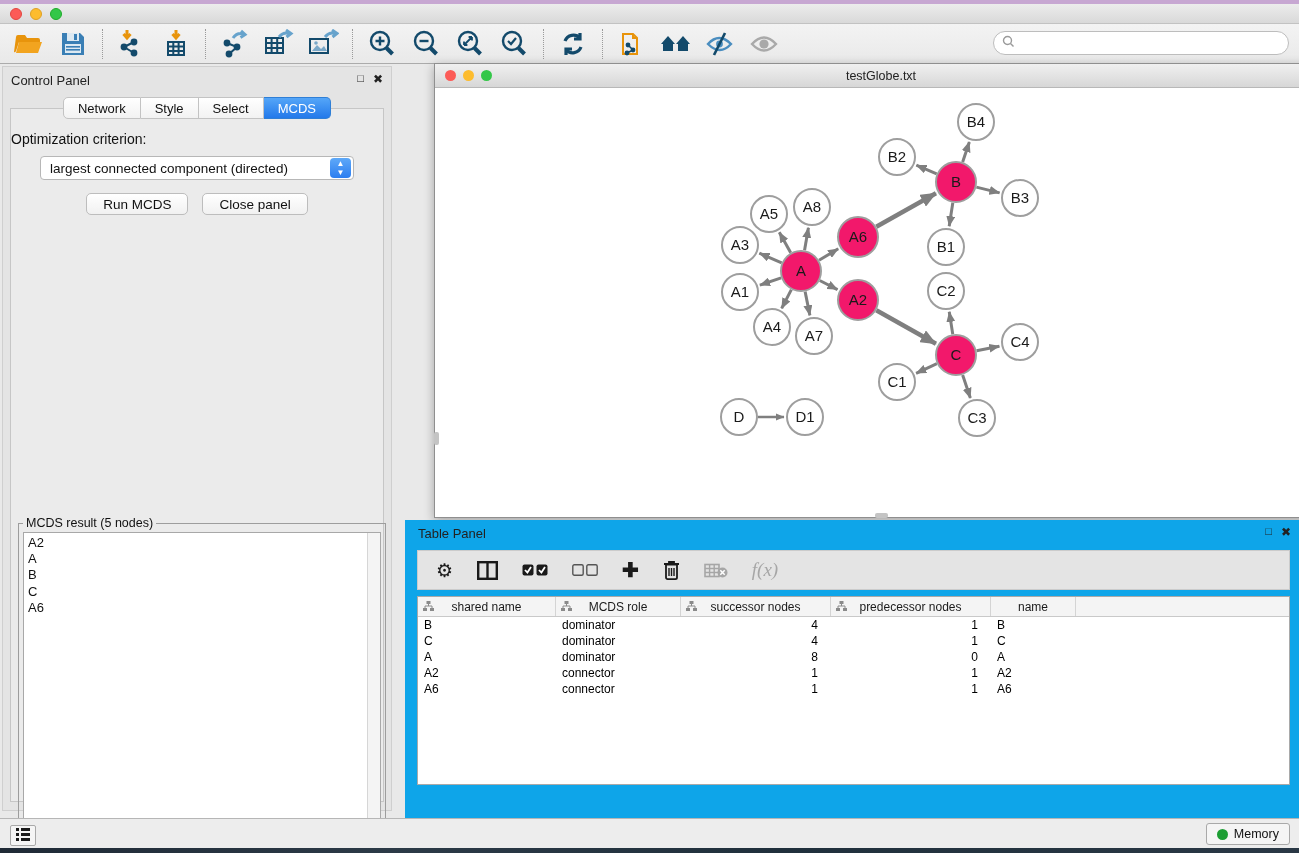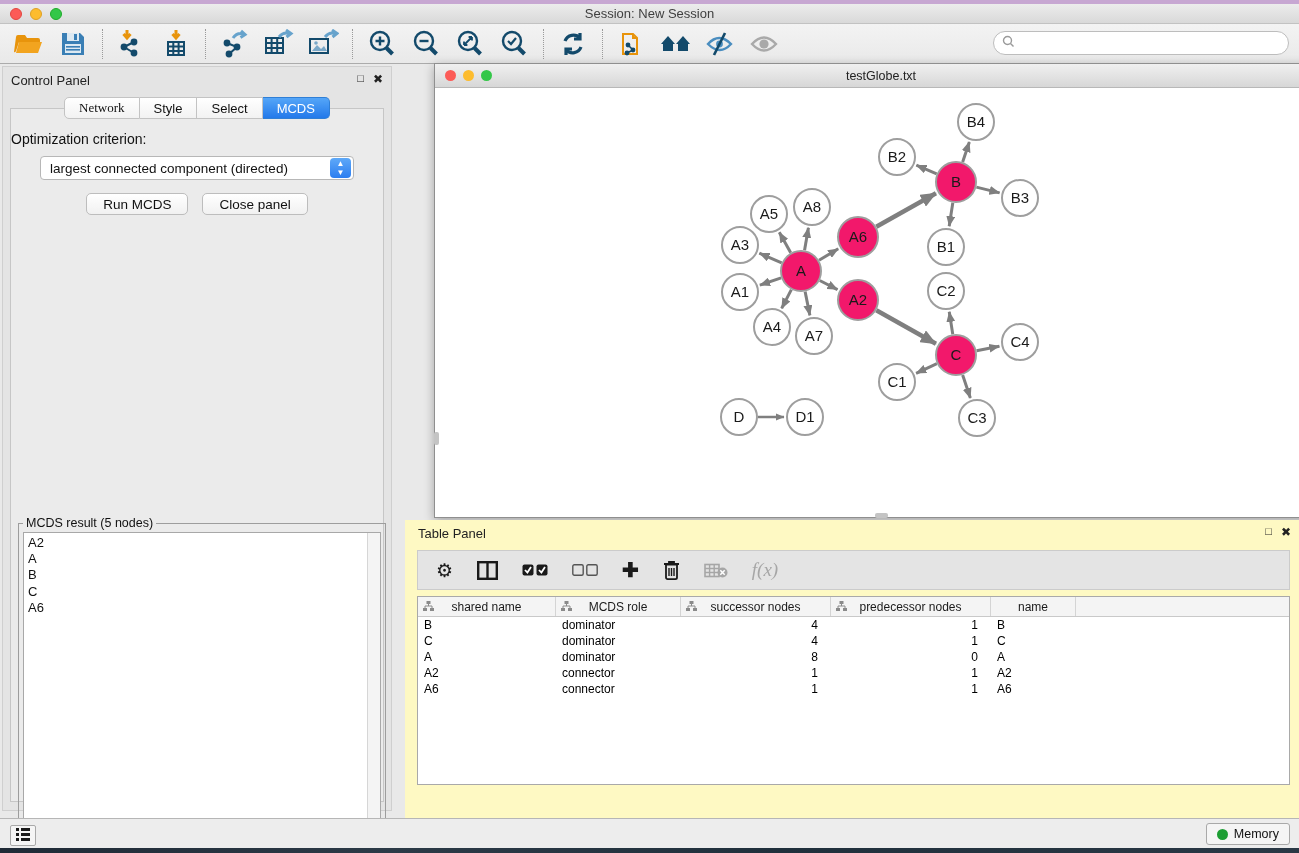--- a/index.html
+++ b/index.html
@@ -40,21 +40,21 @@
     background:#e4e4e4; border:1px solid #cfcfcf; }
   .cp-header { position:relative; height:26px; display:flex; align-items:center; padding:0 8px; }
   .cp-title { font-size:13px; color:#222; }
   .panel-ctrls { position:absolute; right:8px; top:5px; display:flex; gap:9px; font-size:12px; color:#222; }
   .panel-ctrls span { cursor:default; }
   .cp-tabs { position:absolute; left:0; right:0; top:30px; display:flex; justify-content:center; z-index:2; }
   .seg { display:flex; }
   .seg .seg-btn { height:22px; padding:0 14px; background:linear-gradient(#ffffff,#f2f2f2);
     border:1px solid #c3c3c3; border-left:none; font-size:13px; color:#111;
     display:flex; align-items:center; justify-content:center; }
-  .seg .seg-btn:first-child { border-left:1px solid #c3c3c3; border-radius:5px 0 0 5px;font-family:Liberation Serif, serif; }
+  .seg .seg-btn:first-child { border-left:1px solid #c3c3c3; border-radius:5px 0 0 5px; }
   .seg .seg-btn:last-child { border-radius:0 5px 5px 0; }
   .seg .seg-btn.selected { background:linear-gradient(#55a6f8,#2379ea); color:#fff; border-color:#2f7fd6; }
   .cp-content { position:absolute; left:7px; right:7px; top:41px; bottom:8px;
     background:#ebebeb; border:1px solid #c6c6c6; }
   .opt-label { margin-top:22px; font-size:14px; color:#111; }
   .select-wrap { margin:9px auto 0; width:314px; height:24px; background:#fff;
     border:1px solid #b7b7b7; border-radius:4px; display:flex; align-items:center; position:relative; }
   .select-wrap .sel-text { flex:1; font-size:13.5px; padding-left:9px; color:#111; white-space:nowrap; }
   .sel-stepper { width:21px; height:20px; margin-right:2px; border-radius:4px;
     background:linear-gradient(#5fa9f8,#2c7ef0); color:#fff; font-size:8px; line-height:9px;
@@ -79,21 +79,21 @@
   .net-traffic { display:flex; gap:7px; margin-left:10px; }
   .tl-sm { width:11px; height:11px; border-radius:50%; }
   .net-titlebar .title { position:absolute; left:0; right:0; text-align:center; font-size:12.5px; color:#222; }
   .net-canvas { position:absolute; left:0; top:24px; right:0; bottom:2px; background:#fff; overflow:hidden; }
   .resize-grip { position:absolute; right:1px; bottom:1px; width:14px; height:14px;
     background:repeating-linear-gradient(135deg, transparent 0 3px, #dfb6bd 3px 4.5px); }
   .mini-scroll-left { position:absolute; left:-1px; top:368px; width:5px; height:13px; background:#c4c4c4; border-radius:2px; }
   .mini-scroll-bottom { position:absolute; left:440px; bottom:-1px; width:13px; height:5px; background:#c4c4c4; border-radius:2px; }
 
   
-  .table-panel { position:absolute; left:405px; top:520px; width:894px; height:298px; background:#fef9c3; }
+  .table-panel { position:absolute; left:405px; top:520px; width:894px; height:298px; background:#0ea5e9; }
   .tp-header { position:relative; height:26px; display:flex; align-items:center; padding:0 13px; }
   .tp-title { font-size:13px; color:#222; }
   .tp-toolbar { position:absolute; left:12px; right:9px; top:30px; height:40px;
     background:#e4e4e4; border:1px solid #cbcbcb; display:flex; align-items:center; gap:24px; padding-left:18px; }
   .tp-tool { display:flex; align-items:center; justify-content:center; color:#1a1a1a; }
   .tp-tool.disabled { color:#a6a6a6; }
   .fx-label { font-family:"Liberation Serif", serif; font-style:italic; font-size:19px; color:#a9a9a9; }
   .data-table { position:absolute; left:12px; right:9px; top:76px; bottom:33px;
     background:#fff; border:1px solid #a9a9a9; overflow:hidden; }
   .dt-headrow { display:flex; height:20px; background:#f4f4f4; border-bottom:1px solid #c9c9c9; }
@@ -122,21 +122,20 @@
 <body>
 
 <div class="desktop-top"></div>
 
 <div class="titlebar">
   <div class="traffic">
     <div class="tl red"></div>
     <div class="tl yellow"></div>
     <div class="tl green"></div>
   </div>
-  <div class="title">Session: New Session</div>
 </div>
 
 <div class="toolbar">
   <div class="tb-group">
     <div class="tb-btn">
       <span>
         <svg width="30" height="26" viewBox="0 0 30 26">
             <path d="M2 6 q0-2 2-2 h7 l2 3 h11 q2 0 2 2 v2 h-21 l-3 9 q-1 2-2 1 z" fill="#e8940c"></path>
             <path d="M5 11 h23 l-4 11 h-22 z" fill="#f2a41f"></path>
           </svg>

